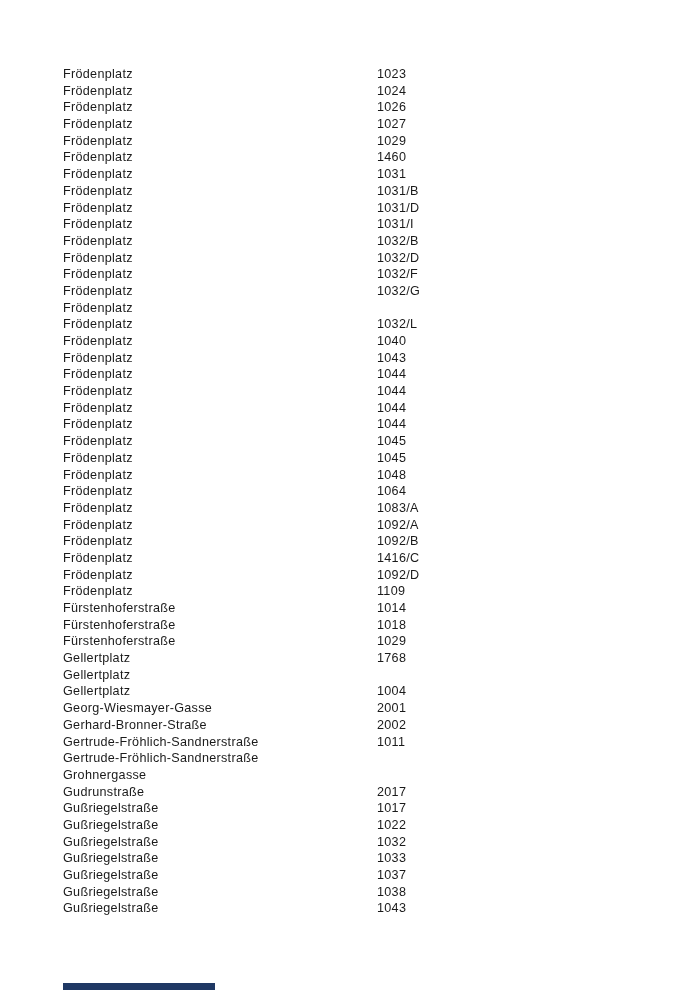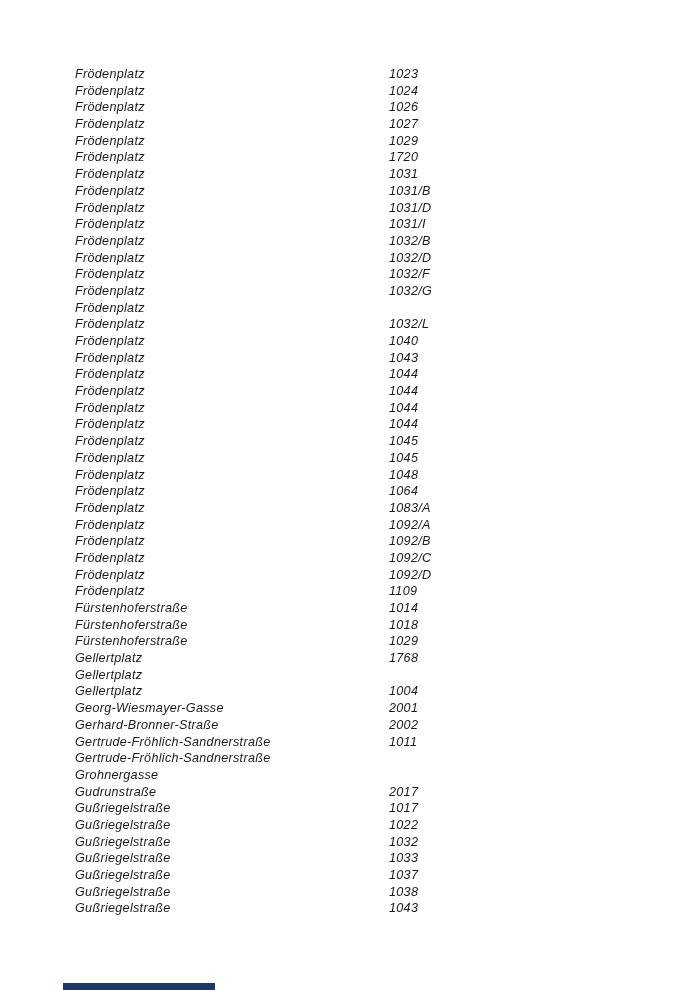--- a/index.html
+++ b/index.html
@@ -10,24 +10,23 @@
   .page {
     position: relative;
     width: 700px;
     height: 990px;
     background: #ffffff;
     overflow: hidden;
     font-family: "Liberation Sans", "DejaVu Sans", sans-serif;
   }
   .list {
     position: absolute;
-    left: 75px;
+    left: 63px;
     top: 66px;
     width: 580px;
-    font-style: italic;
   }
   .row {
     display: grid;
     grid-template-columns: 314px 1fr;
     height: 16.7px;
     line-height: 16.7px;
     font-size: 12.6px;
     letter-spacing: 0.3px;
     color: #1a1a1a;
     white-space: nowrap;
@@ -68,21 +67,21 @@
     <span class="code">1027</span>
   </div>
 
   <div class="row">
     <span class="street">Frödenplatz</span>
     <span class="code">1029</span>
   </div>
 
   <div class="row">
     <span class="street">Frödenplatz</span>
-    <span class="code">1720</span>
+    <span class="code">1460</span>
   </div>
 
   <div class="row">
     <span class="street">Frödenplatz</span>
     <span class="code">1031</span>
   </div>
 
   <div class="row">
     <span class="street">Frödenplatz</span>
     <span class="code">1031/B</span>
@@ -187,21 +186,21 @@
     <span class="code">1092/A</span>
   </div>
 
   <div class="row">
     <span class="street">Frödenplatz</span>
     <span class="code">1092/B</span>
   </div>
 
   <div class="row">
     <span class="street">Frödenplatz</span>
-    <span class="code">1092/C</span>
+    <span class="code">1416/C</span>
   </div>
 
   <div class="row">
     <span class="street">Frödenplatz</span>
     <span class="code">1092/D</span>
   </div>
 
   <div class="row">
     <span class="street">Frödenplatz</span>
     <span class="code">1109</span>

